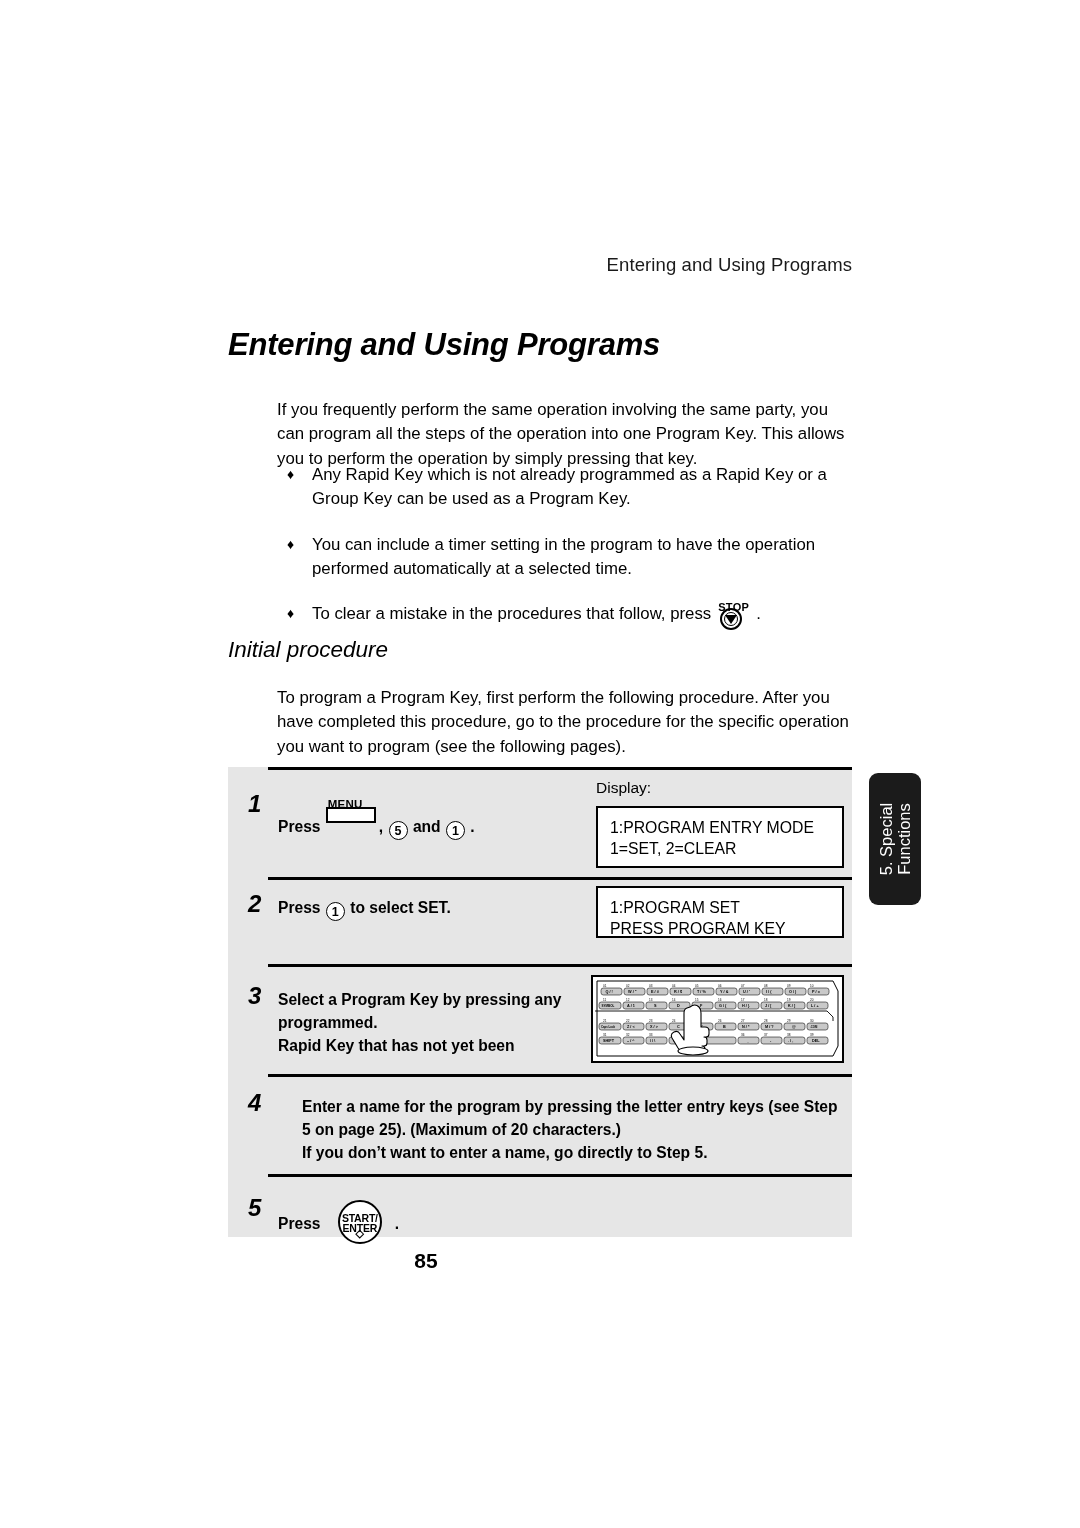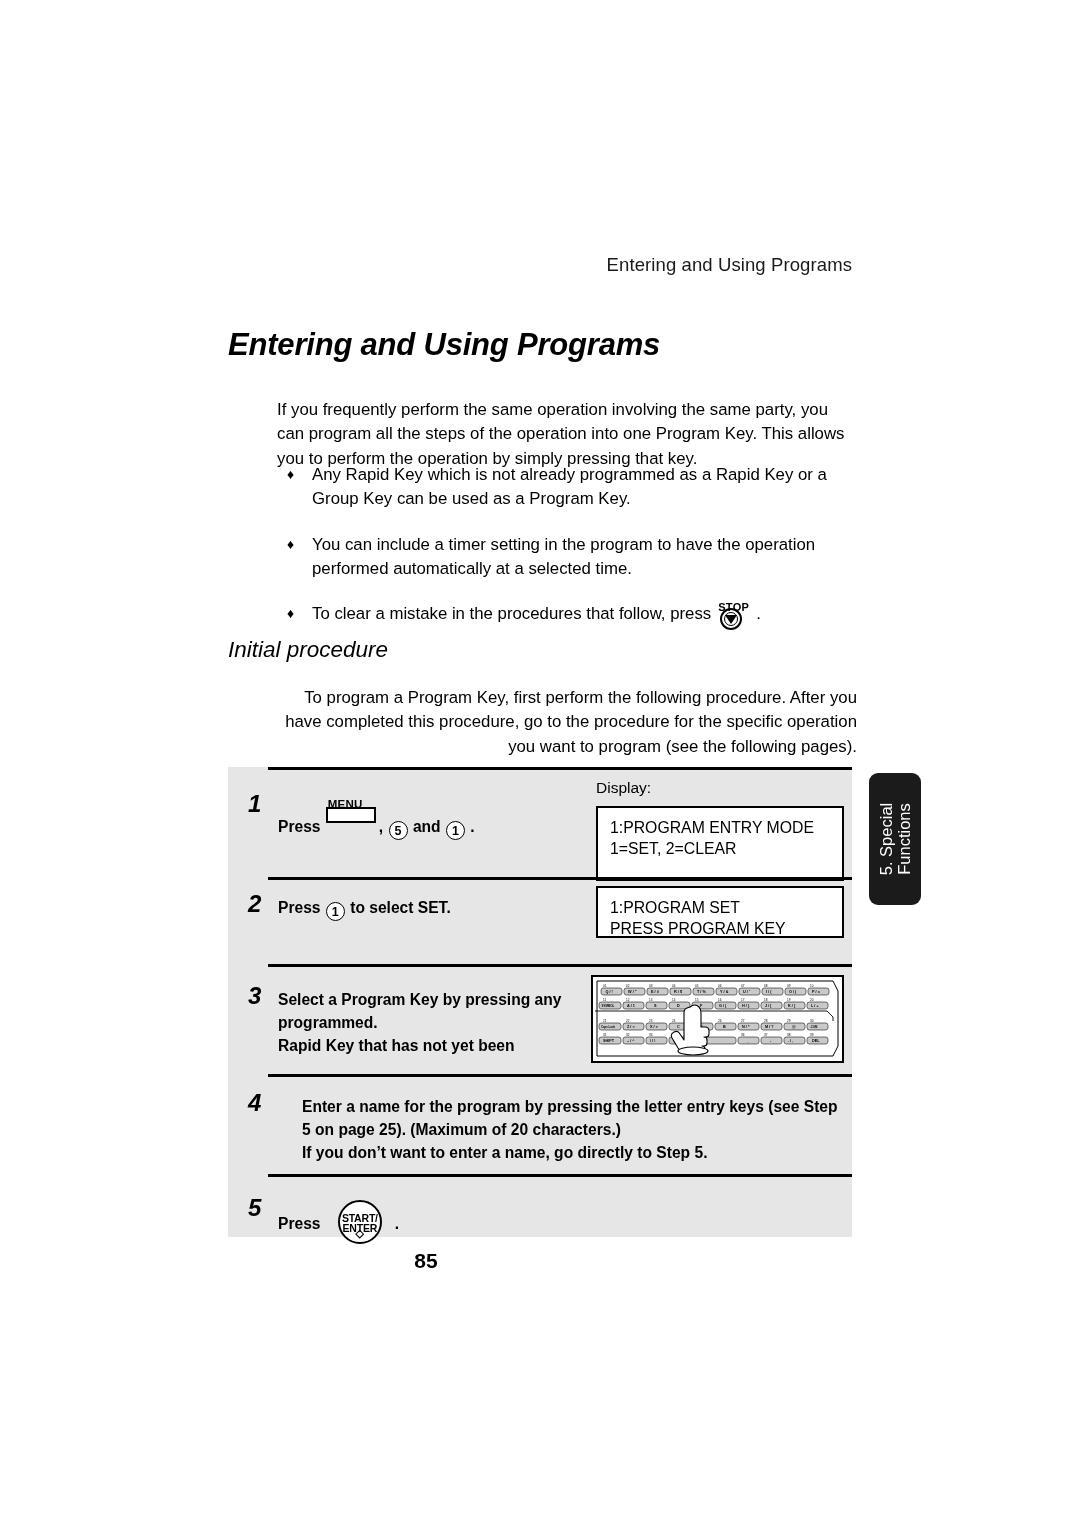--- a/index.html
+++ b/index.html
@@ -126,21 +126,20 @@
     font-weight: normal;
     font-style: italic;
   }
   .section-body {
     position: absolute;
     top: 686px;
     left: 277px;
     width: 580px;
     font-size: 16.8px;
     line-height: 24.3px;
-    text-align: right;
   }
   .section-body p { margin: 0; }
 
   
   .steps-panel {
     position: absolute;
     top: 767px;
     left: 228px;
     width: 624px;
     height: 470px;
@@ -365,21 +364,21 @@
         <span class="menu-label">MENU</span>
         <span class="menu-box"></span>
       </span><span>,</span>
       <span class="num-key">5</span>
       <span>and</span>
       <span class="num-key">1</span>
       <span>.</span>
     </div>
 
     <div class="display-label" style="top:12px;left:368px;text-align:right;">Display:</div>
-    <div class="display-box" style="top:39px;left:368px;width:248px;height:75px;">
+    <div class="display-box" style="top:39px;left:368px;width:248px;height:62px;">
       <div>1:PROGRAM ENTRY MODE</div>
       <div>1=SET, 2=CLEAR</div>
     </div>
   </div>
 
   <div class="step" style="top:110px;height:87px;">
     <div class="step-rule"></div>
     <div class="step-num" style="top:13px;">2</div>
     <div class="step-text" style="top:19px;">
       <span>Press</span>

